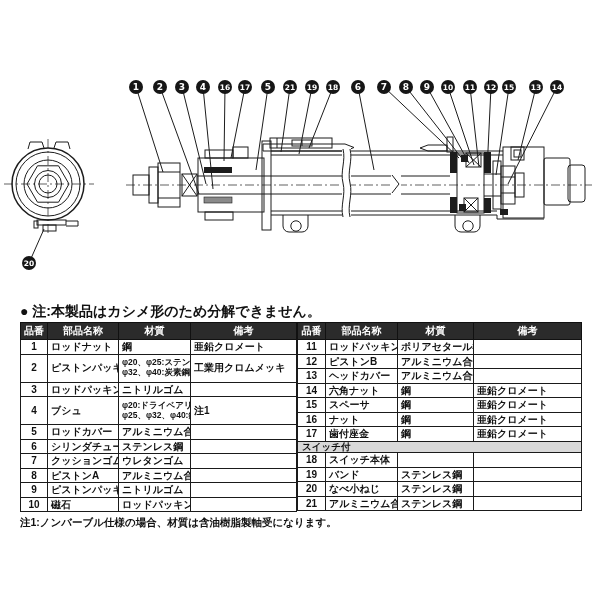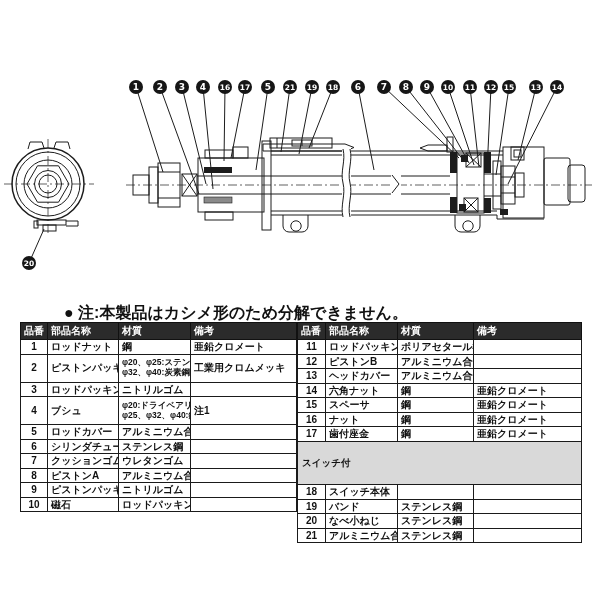--- a/index.html
+++ b/index.html
@@ -8,38 +8,38 @@
 
   #diagram { position:absolute; left:0; top:0; }
   #diagram .s  { fill:none; stroke:#1c1c1c; stroke-width:1; }
   #diagram .s2 { fill:none; stroke:#1c1c1c; stroke-width:1.5; }
   #diagram .b  { fill:#1c1c1c; stroke:none; }
   #diagram .h  { fill:#8a8a8a; stroke:#1c1c1c; stroke-width:0.6; }
   #diagram .w  { fill:#ffffff; stroke:none; }
   #diagram .cl { fill:none; stroke:#1c1c1c; stroke-width:0.7; stroke-dasharray:9 3 2 3; }
   #diagram .bn { fill:#ffffff; font-weight:bold; font-family:"DejaVu Sans",sans-serif; }
 
-  .note { position:absolute; left:20px; top:303px; font-size:16px; font-weight:bold; letter-spacing:0; white-space:nowrap;margin-left:44px; }
+  .note { position:absolute; left:20px; top:303px; font-size:14px; font-weight:bold; letter-spacing:0; white-space:nowrap; }
   .footnote { position:absolute; left:20px; top:516px; font-size:10.5px; font-weight:bold; white-space:nowrap; }
 
   table.parts-table { position:absolute; border-collapse:collapse; table-layout:fixed; background:#fff; }
   table.parts-table th {
     background:#2b2b2b; color:#fff; font-size:10px; font-weight:bold;
-    text-align:left; padding:1px 3px; height:13px; border:1px solid #111;
+    text-align:center; padding:1px 3px; height:13px; border:1px solid #111;
   }
   table.parts-table td {
     border:1px solid #1a1a1a; font-size:10px; font-weight:bold; color:#111;
     padding:0 3px; height:13.5px; line-height:1.15; vertical-align:middle;
     overflow:hidden; white-space:nowrap;
   }
   table.parts-table td.no { text-align:center; padding:0 1px; }
   table.parts-table tr.dbl td { height:27px; }
   table.parts-table td.mat div { font-size:10px; }
   table.parts-table td.mat.two div { font-size:8.5px; }
-  table.parts-table tr.section td { background:#d9d9d9; height:10px; font-size:9.5px; padding:16px 4px; }
+  table.parts-table tr.section td { background:#d9d9d9; height:10px; font-size:9.5px; padding:0 4px; }
   #table-left  { left:20px;  top:322px; width:276px; }
   #table-right { left:297px; top:322px; width:284px; }
 </style>
 </head>
 <body>
 
 <div id="page">
 
   <svg id="diagram" width="600" height="300" viewBox="0 0 600 300">
 
@@ -409,13 +409,14 @@
           <td class="no">21</td>
           <td class="name">アルミニウム合金</td>
           <td class="mat">
             <div>ステンレス鋼</div>
           </td>
           <td class="rem"></td>
         </tr>
       </tbody>
   </table>
 
+  <div class="footnote">注1:ノンバーブル仕様の場合、材質は含油樹脂製軸受になります。</div>
 </div>
 
 </body></html>

